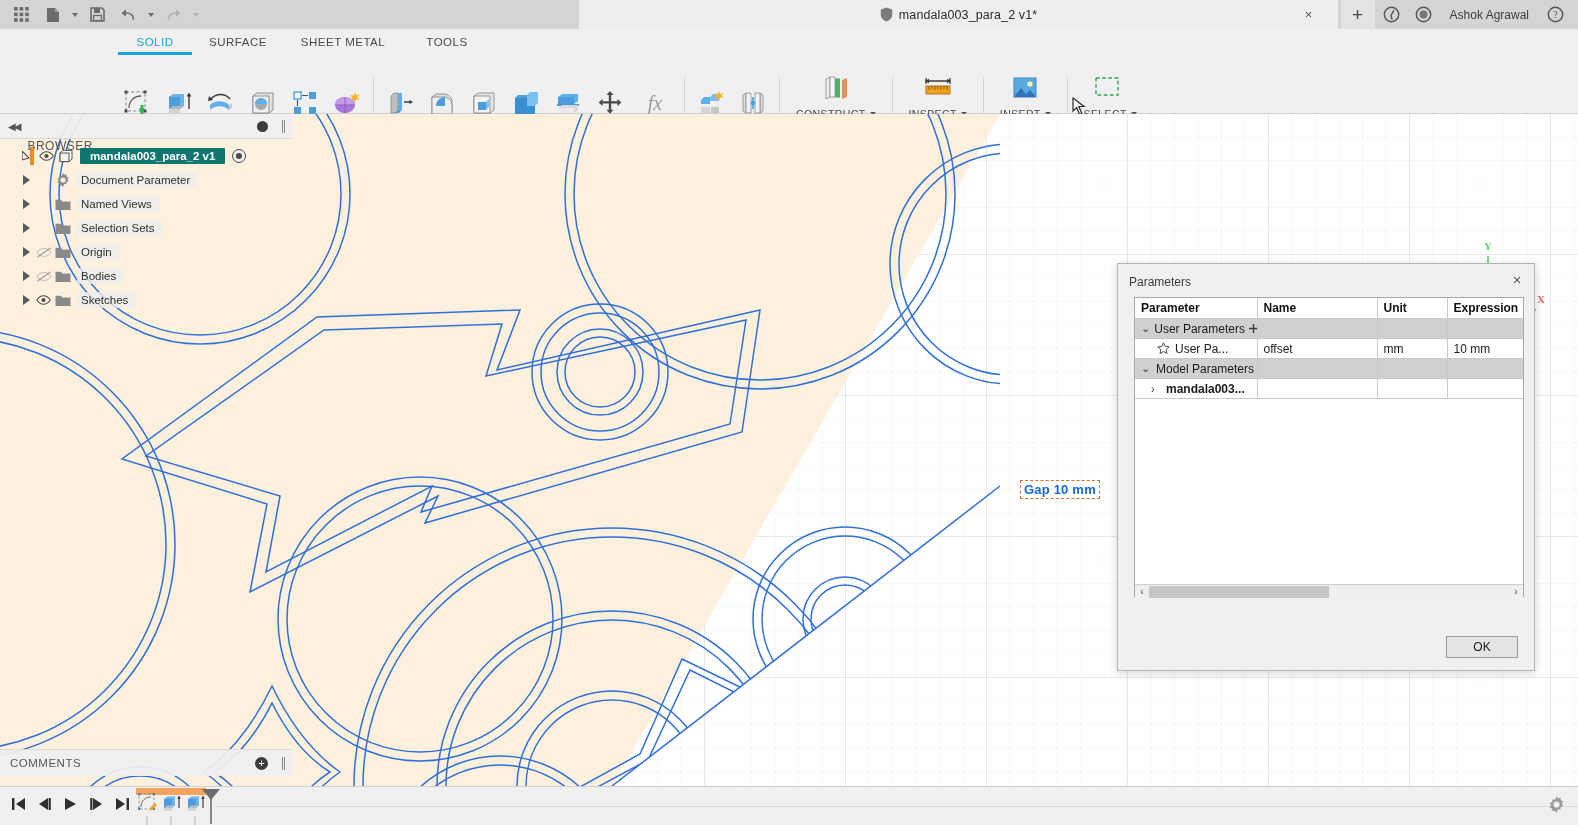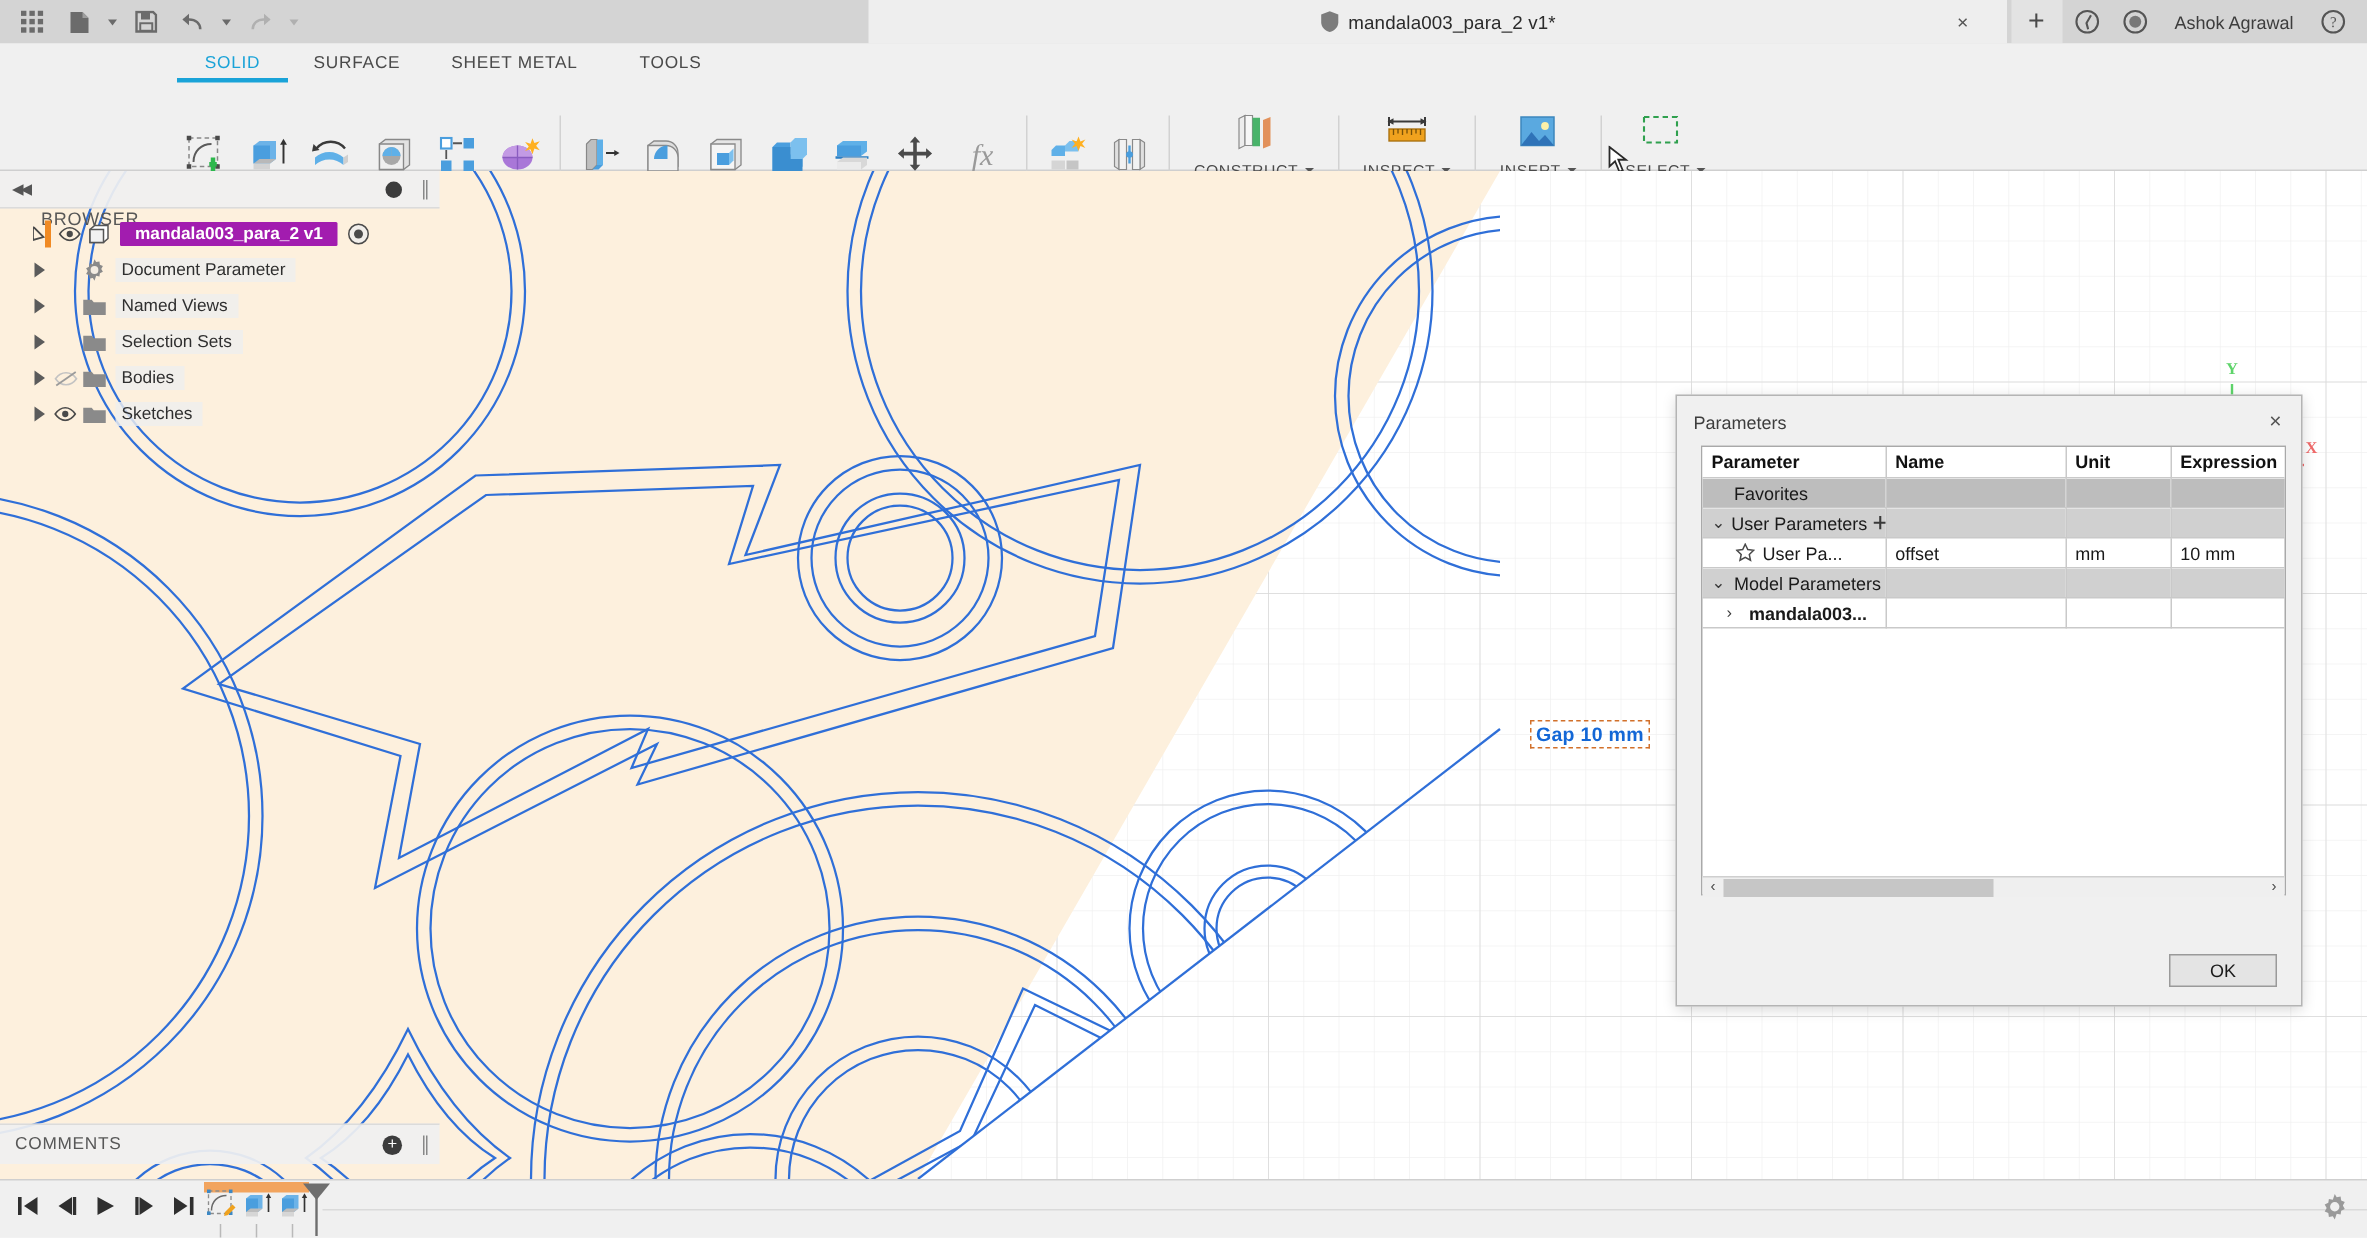--- a/index.html
+++ b/index.html
@@ -128,21 +128,21 @@
     border-left:7px solid transparent; position:relative; }
   .arr-r::after{ content:""; position:absolute; left:-7px; top:-5px;
     width:0;height:0;border-top:5px solid transparent;border-bottom:5px solid transparent;
     border-left:7px solid #5b5b5b; }
   .tri{ width:8px; height:10px; }
   .eye{ width:19px; height:16px; display:flex; align-items:center; justify-content:center;
     cursor:pointer; flex:0 0 19px; }
   .nicon{ width:20px;height:16px; display:flex;align-items:center;justify-content:center;
     flex:0 0 20px; margin-right:4px; }
   .nlabel{ font-size:11.5px; color:#2f2f2f; background:rgba(238,238,238,.82); padding:2px 7px 2px 4px; }
-  .root .nlabel{ background:#a21caf; color:#ffffff; font-weight:bold; padding:2px 10px; border-radius:1px;}
+  .root .nlabel{ background:#0f766e; color:#ffffff; font-weight:bold; padding:2px 10px; border-radius:1px;}
   .orange-bar{ width:4px;height:18px;background:#f08a24; margin-right:3px; }
   .radio-o{ width:14px;height:14px;border:1.5px solid #4a4a4a;border-radius:50%;
     display:flex;align-items:center;justify-content:center; margin-left:7px; cursor:pointer;
     background:rgba(238,238,238,.8);}
   .radio-o i{ width:6px;height:6px;border-radius:50%;background:#4a4a4a; display:block;}
 
   
   .comments{
     position:absolute; left:0; top:749px; width:293px; height:27px;
     background:rgba(240,240,240,.93); display:flex; align-items:center;
@@ -724,20 +724,37 @@
           </span>
         <span class="eye"></span>
         <span class="nicon">
           <svg width="16" height="13" viewBox="0 0 16 13">
               <path d="M.5 1.8h5.6l1.4 1.7h8V12H.5z" fill="#8a8a8a"></path>
             </svg>
         </span>
         <span class="nlabel">Selection Sets</span>
       </div>
 
+      <div class="node">
+        <span class="arrow">
+            <i class="arr-r"></i>
+          </span>
+        <span class="eye">
+          <svg width="16" height="11" viewBox="0 0 16 11">
+              <path d="M1 5.5C3.1 2.5 5.2 1.5 8 1.5s4.9 1 7 4c-2.1 3-4.2 4-7 4s-4.9-1-7-4z" fill="none" stroke="#c3c3c3" stroke-width="1.1"></path>
+              <path d="M1.5 10L14.5 1" stroke="#9b9b9b" stroke-width="1.2"></path>
+            </svg>
+        </span>
+        <span class="nicon">
+          <svg width="16" height="13" viewBox="0 0 16 13">
+              <path d="M.5 1.8h5.6l1.4 1.7h8V12H.5z" fill="#8a8a8a"></path>
+            </svg>
+        </span>
+        <span class="nlabel">Origin</span>
+      </div>
 
       <div class="node">
         <span class="arrow">
             <i class="arr-r"></i>
           </span>
         <span class="eye">
           <svg width="16" height="11" viewBox="0 0 16 11">
               <path d="M1 5.5C3.1 2.5 5.2 1.5 8 1.5s4.9 1 7 4c-2.1 3-4.2 4-7 4s-4.9-1-7-4z" fill="none" stroke="#c3c3c3" stroke-width="1.1"></path>
               <path d="M1.5 10L14.5 1" stroke="#9b9b9b" stroke-width="1.2"></path>
             </svg>
@@ -792,31 +809,20 @@
           </colgroup>
         <thead>
           <tr>
             <th>Parameter</th>
             <th>Name</th>
             <th>Unit</th>
             <th style="border-right:none">Expression</th>
           </tr>
         </thead>
         <tbody>
-          <tr class="grp">
-            <td>
-                <span class="cellflex">
-                  <span class="chev"></span>
-                  <span>Favorites</span>
-                </span>
-              </td>
-            <td></td>
-            <td></td>
-            <td style="border-right:none"></td>
-          </tr>
           <tr class="grp2">
             <td>
                 <span class="cellflex">
                   <span class="chev">⌄</span>
                   <span>User Parameters</span>
                   <span><svg width="9" height="9" viewBox="0 0 9 9">
                       <path d="M4.5 0v9M0 4.5h9" stroke="#3a3a3a" stroke-width="1.4"></path>
                     </svg></span>
                 </span>
               </td>

